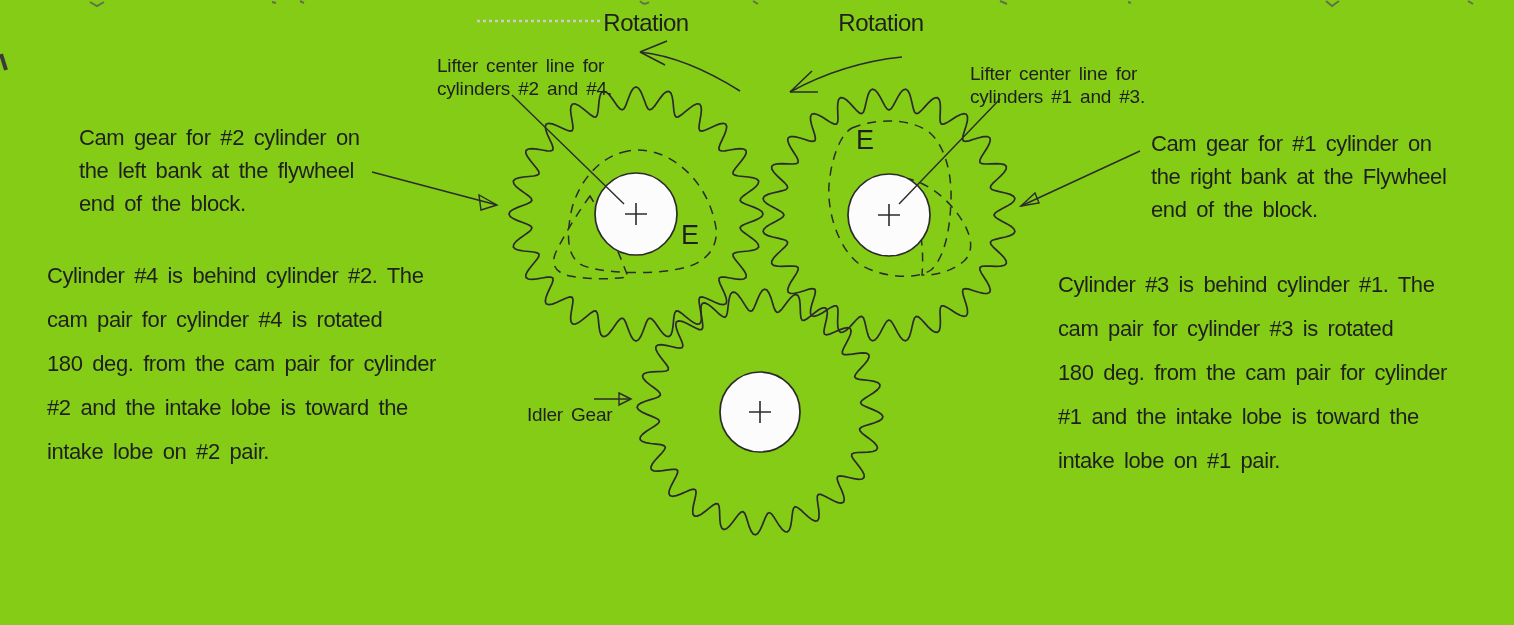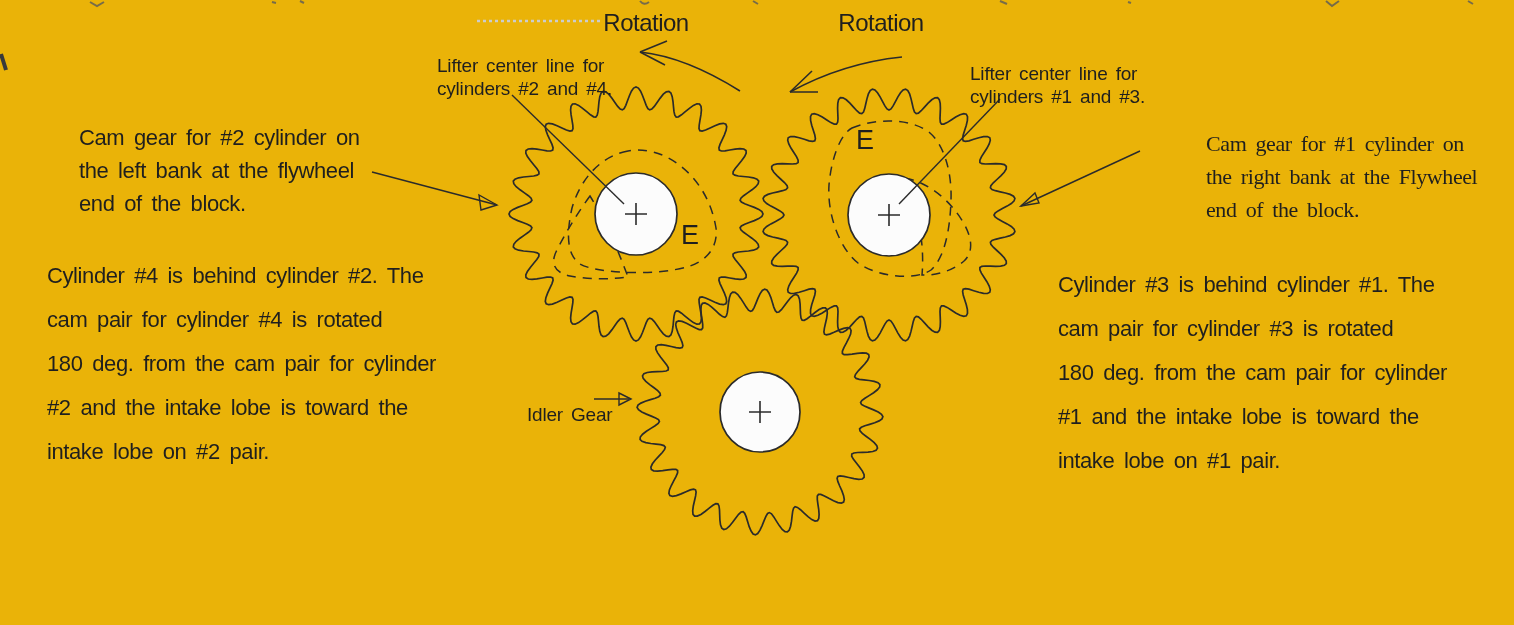--- a/index.html
+++ b/index.html
@@ -1,18 +1,18 @@
 <!DOCTYPE html>
 <html><head>
 <meta charset="utf-8">
 <style>
   html,body{margin:0;padding:0;background:#e8e8e8;}
   #page{
     position:relative;width:1514px;height:625px;overflow:hidden;
-    background:#eab308;
+    background:#84cc16;
     font-family:"Liberation Sans", sans-serif;
     color:#1f1f1f;
   }
   #overlay{position:absolute;left:0;top:0;width:1514px;height:625px;}
   .txt{position:absolute;white-space:pre-line;letter-spacing:-0.4px;word-spacing:4px;}
   .small{font-size:19px;line-height:23px;letter-spacing:-0.2px;word-spacing:3px;}
   .body-note{font-size:22px;line-height:44px;}
   .callout{font-size:22px;line-height:33px;}
   .rotation{font-size:24px;width:110px;text-align:center;letter-spacing:-0.5px;}
   .lobe-e{font-size:27px;letter-spacing:0;}
@@ -98,21 +98,21 @@
   <div class="txt rotation" style="left:826px;top:9px;">Rotation</div>
 
   <div class="txt small" style="left:437px;top:54px;">Lifter center line for
 cylinders #2 and #4.</div>
   <div class="txt small" style="left:970px;top:62px;">Lifter center line for
 cylinders #1 and #3.</div>
 
   <div class="txt callout" style="left:79px;top:121px;">Cam gear for #2 cylinder on
 the left bank at the flywheel
 end of the block.</div>
-  <div class="txt callout" style="left:1206px;top:127px;font-family:Liberation Serif, serif;">Cam gear for #1 cylinder on
+  <div class="txt callout" style="left:1151px;top:127px;">Cam gear for #1 cylinder on
 the right bank at the Flywheel
 end of the block.</div>
 
   <div class="txt body-note" style="left:47px;top:254px;">Cylinder #4 is behind cylinder #2. The
 cam pair for cylinder #4 is rotated
 180 deg. from the cam pair for cylinder
 #2 and the intake lobe is toward the
 intake lobe on #2 pair.</div>
   <div class="txt body-note" style="left:1058px;top:263px;width:470px;">Cylinder #3 is behind cylinder #1. The
 cam pair for cylinder #3 is rotated

